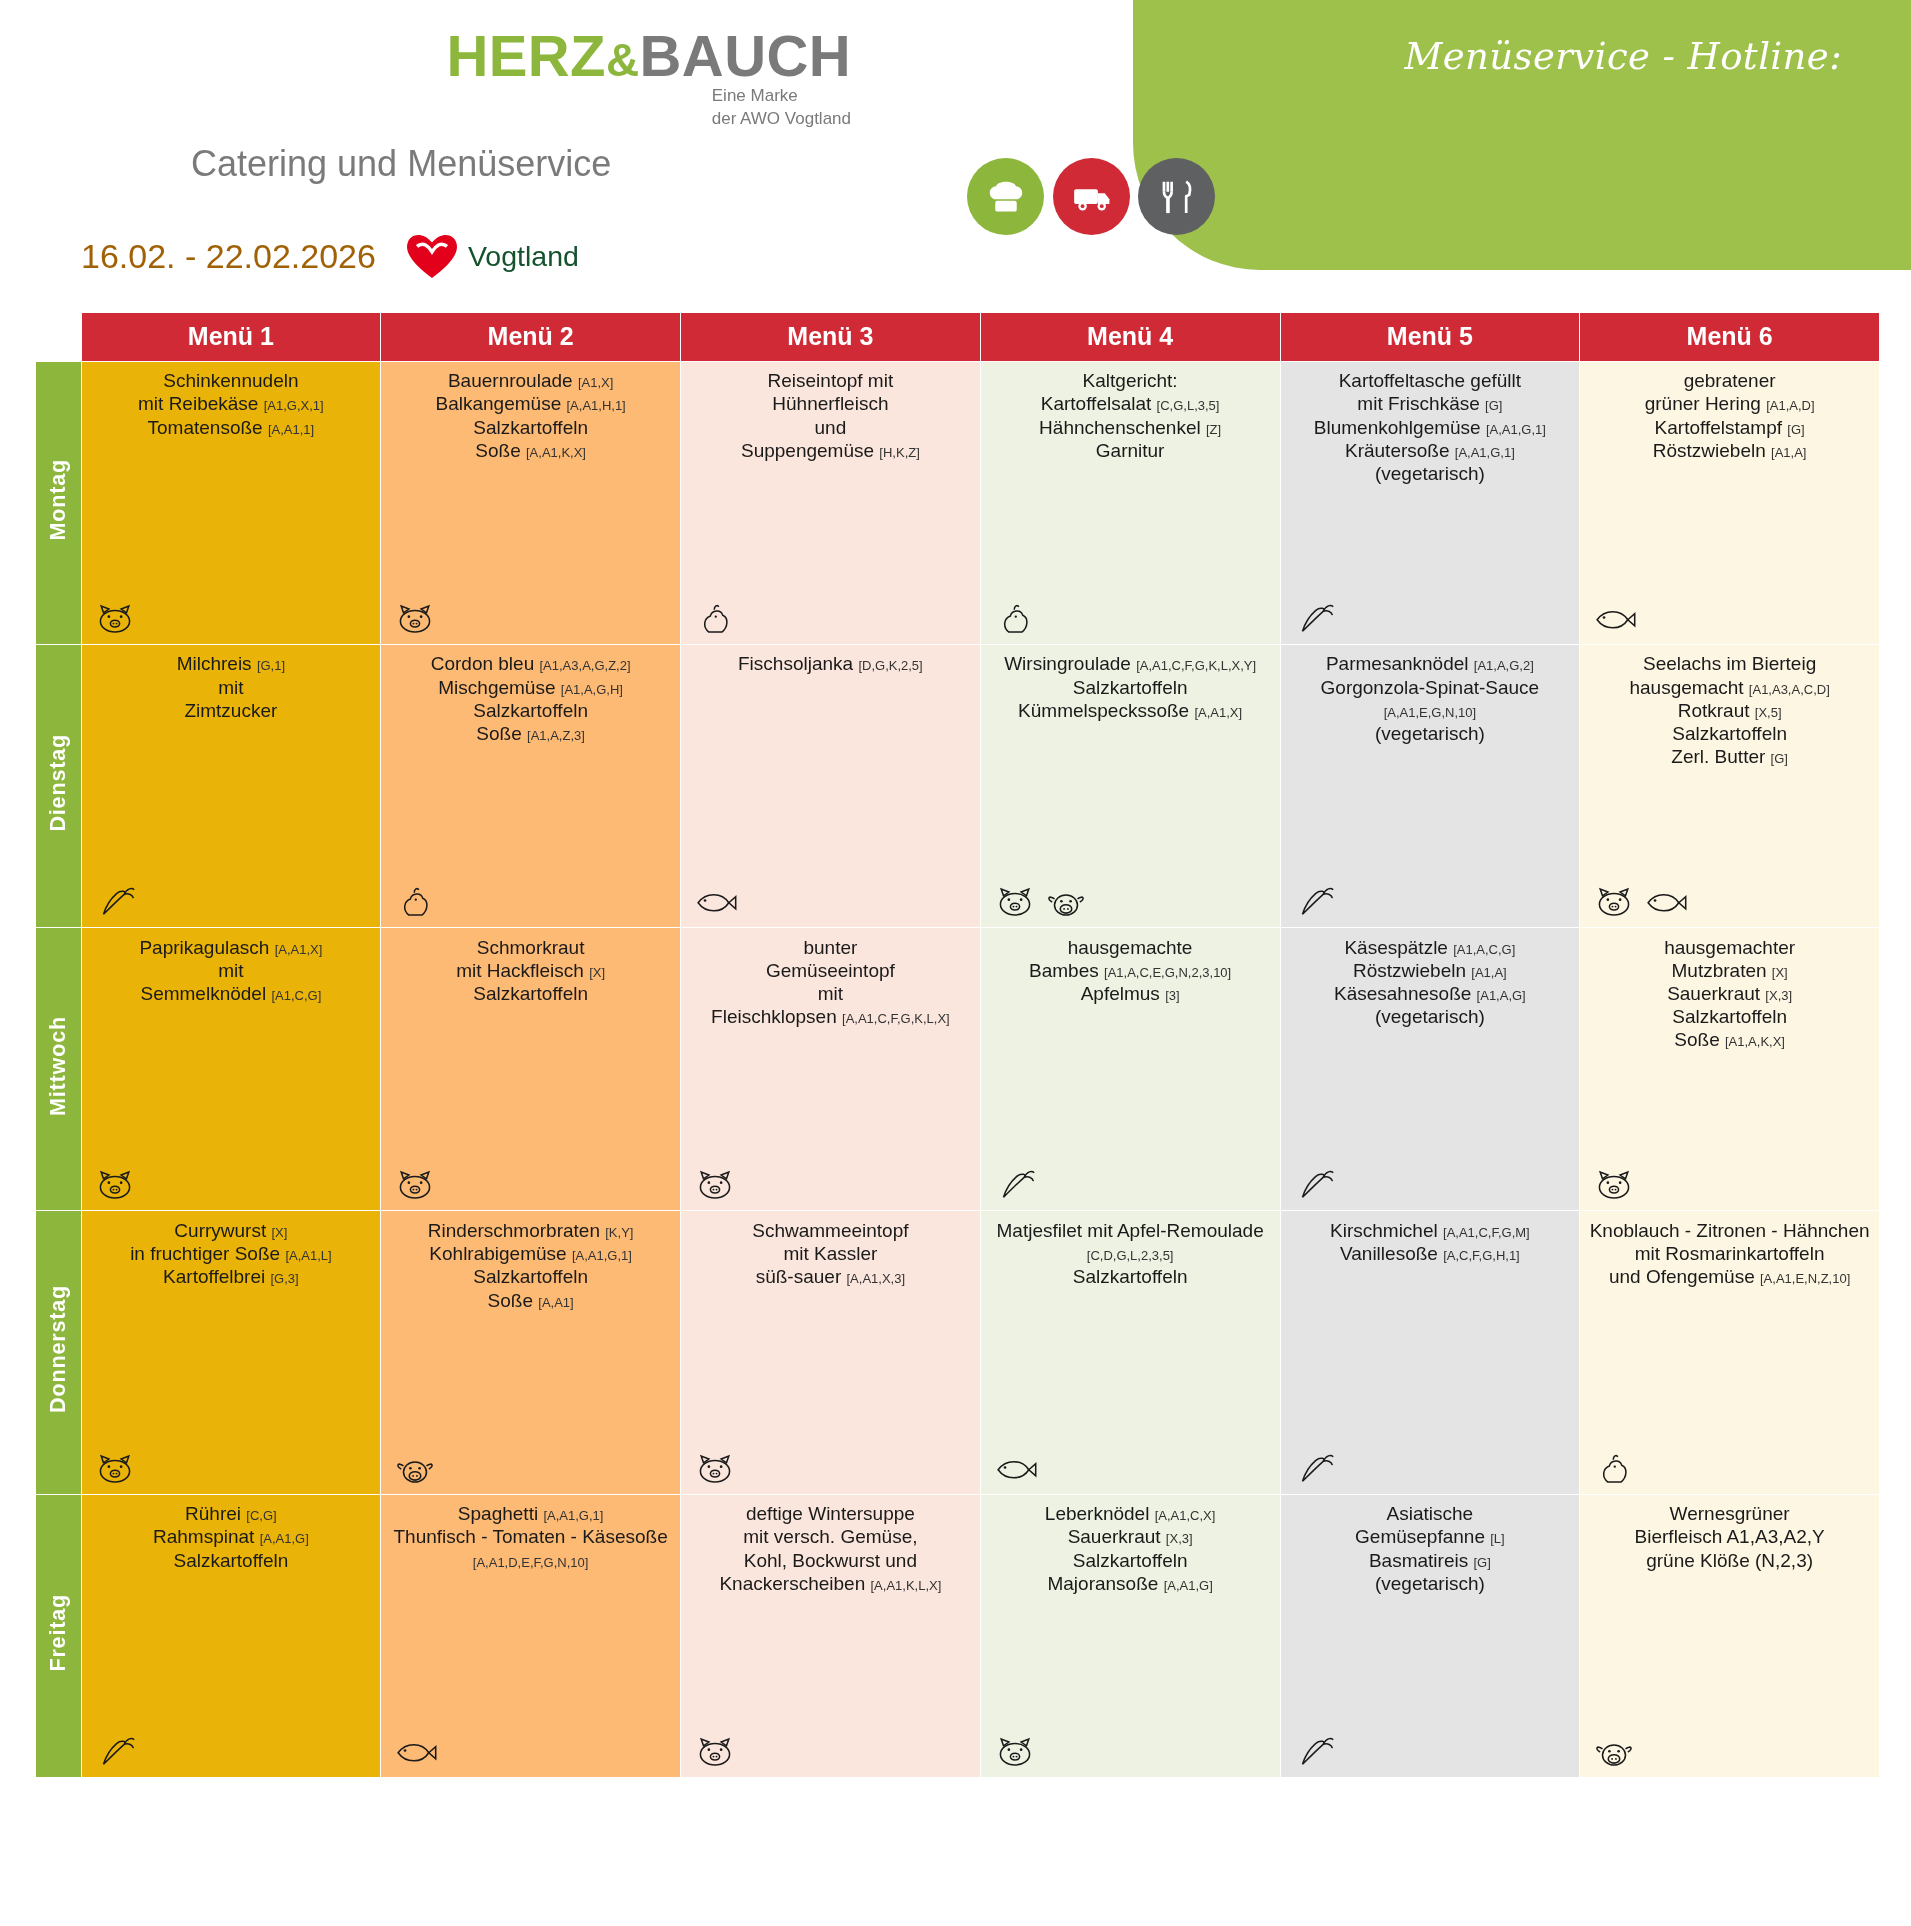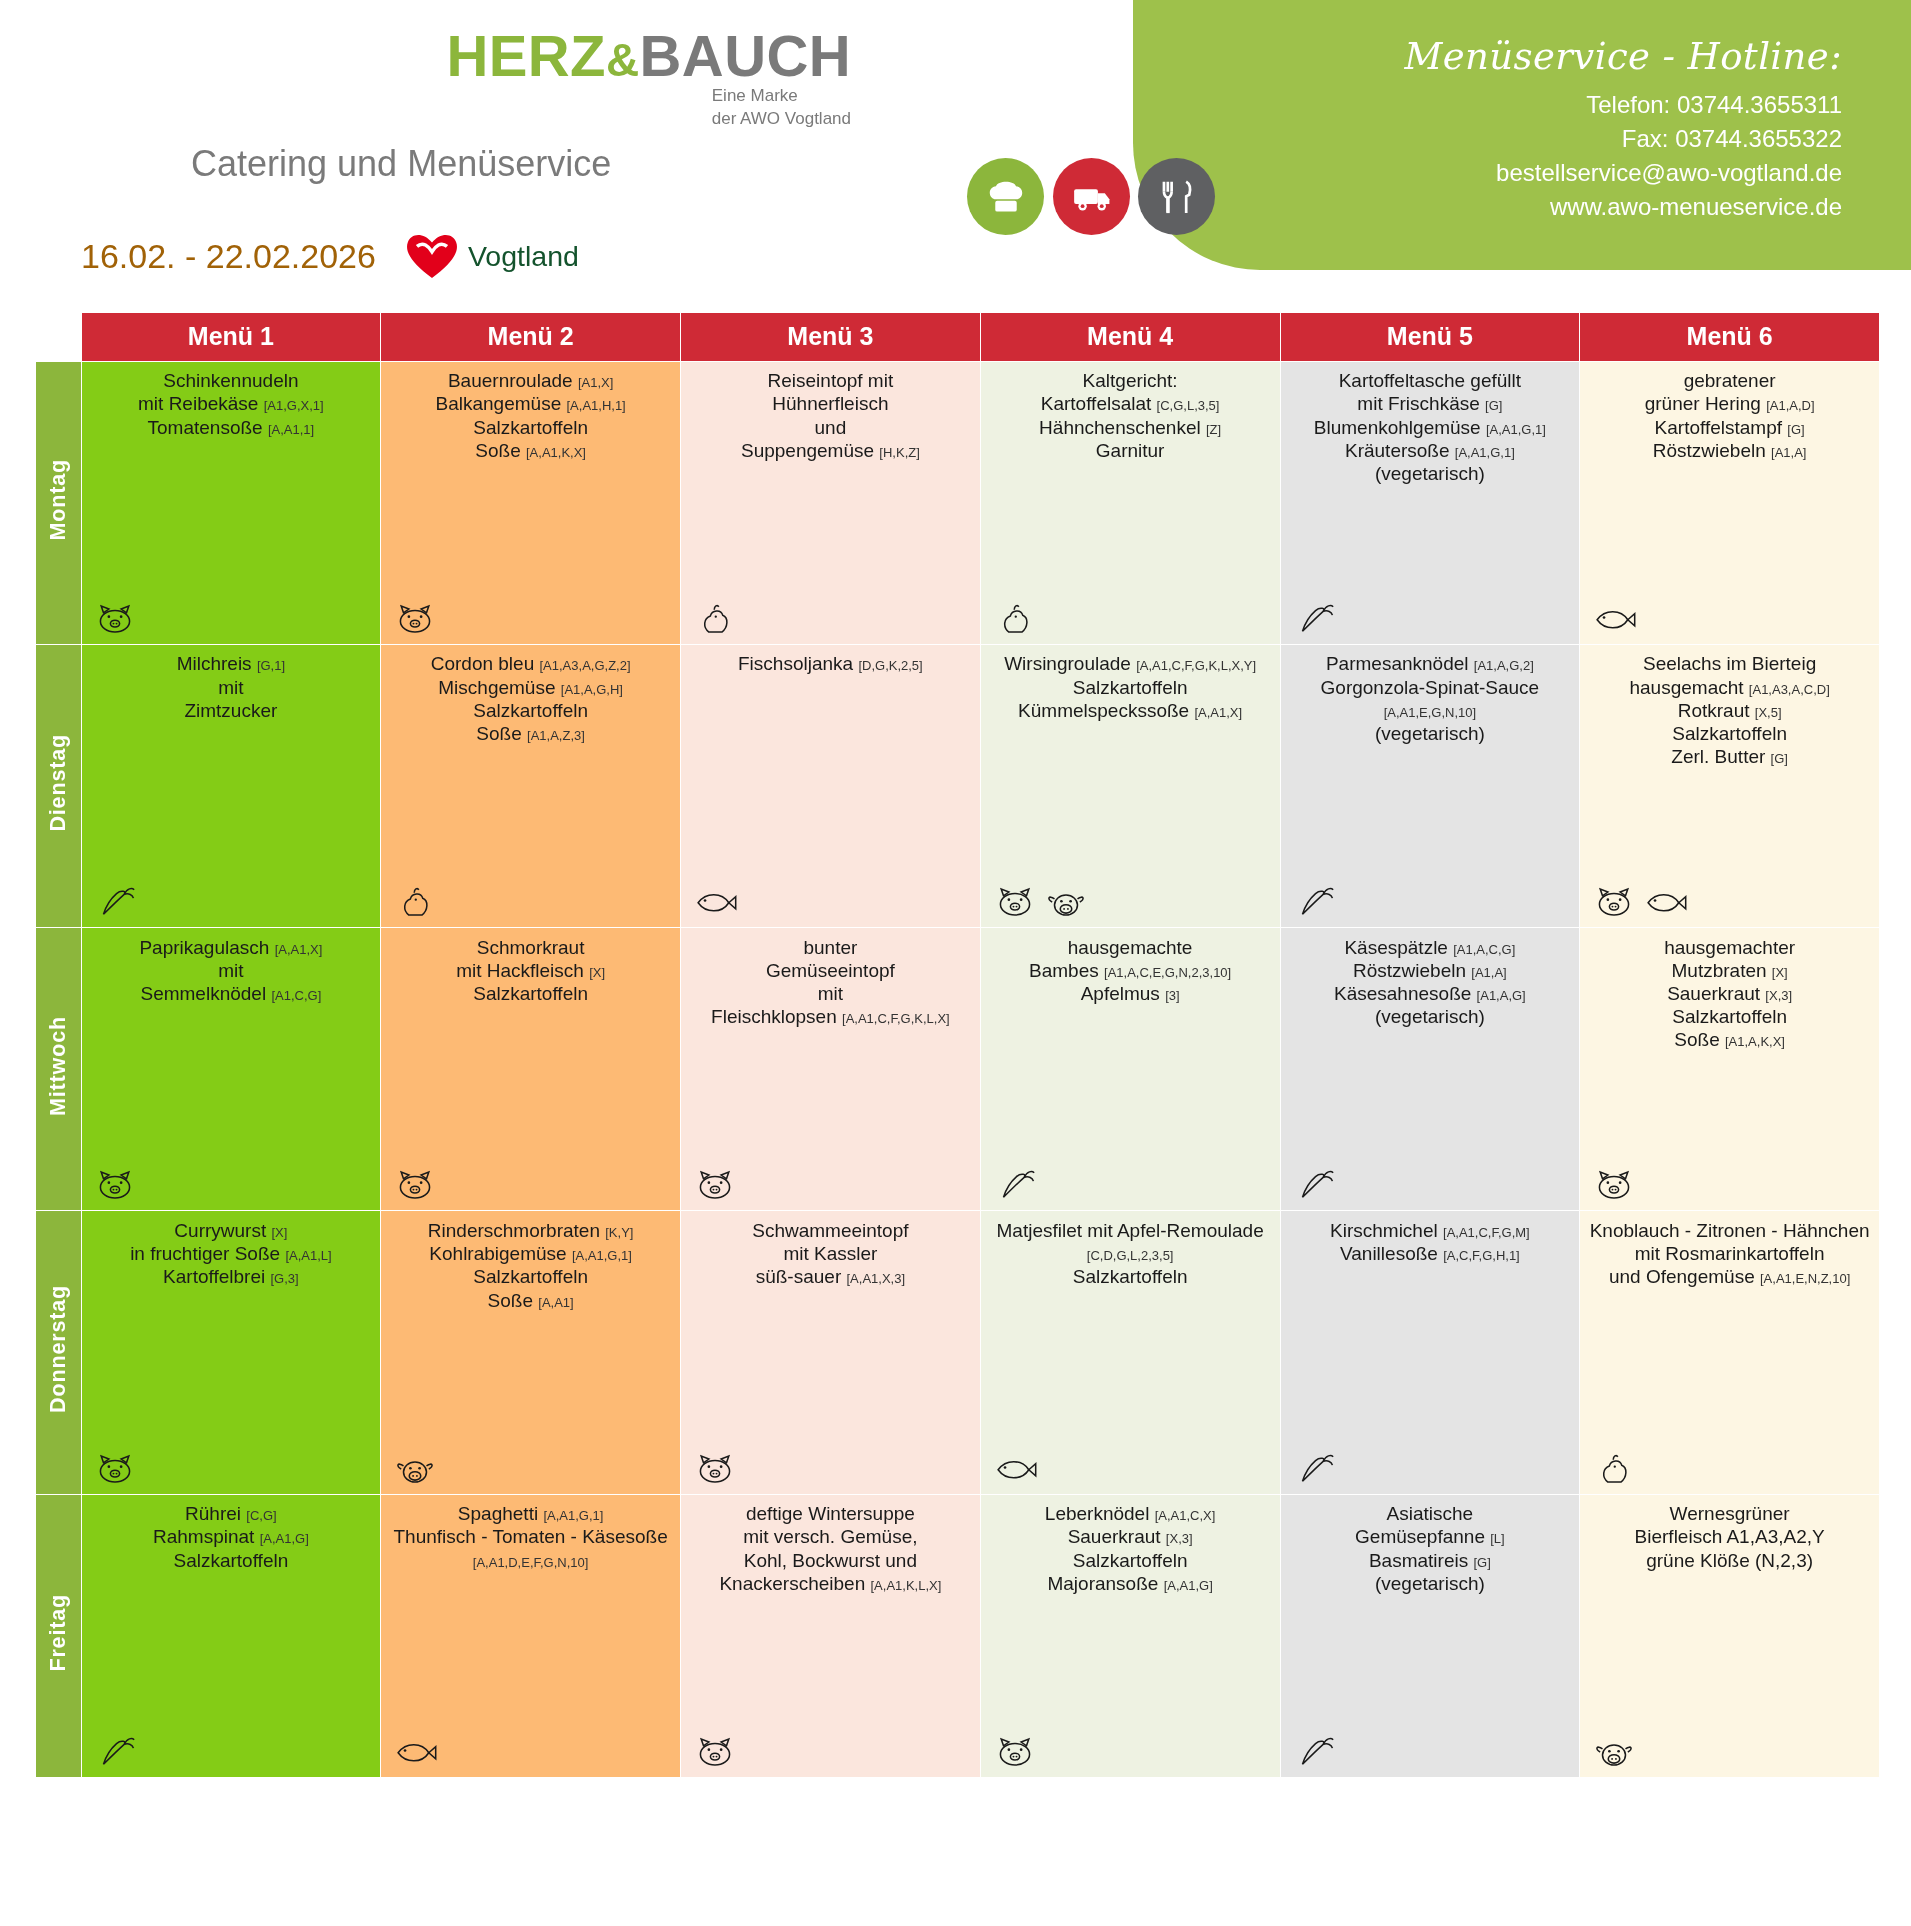--- a/index.html
+++ b/index.html
@@ -182,21 +182,21 @@
     letter-spacing: 0.8px;
     display: inline-block;
   }
   td.cell {
     border: 1.5px solid #ffffff;
     vertical-align: top;
     padding: 7.7px 6.2px 4.6px 6.2px;
     position: relative;
     height: 270px;
   }
-  .c1 { background: #84cc16; }
+  .c1 { background: #eab308; }
   .c2 { background: #fdba74; }
   .c3 { background: #fbe6dd; }
   .c4 { background: #eef2e2; }
   .c5 { background: #e4e4e4; }
   .c6 { background: #fdf6e3; }
   .dish {
     font-family: "Liberation Sans", sans-serif;
     font-size: 19px;
     line-height: 1.22;
     color: #1a1a1a;
@@ -219,26 +219,20 @@
 </style>
 </head>
 <body>
 
 <div class="page">
 
   <div class="header">
 
     <div class="hotline-blob">
       <div class="hotline-title">Menüservice - Hotline:</div>
-      <div class="hotline-lines">
-        <div>Telefon: 03744.3655311</div>
-        <div>Fax: 03744.3655322</div>
-        <div>bestellservice@awo-vogtland.de</div>
-        <div>www.awo-menueservice.de</div>
-      </div>
     </div>
 
     <div class="brand">
       <div class="brand-row1">
         <div class="brand-herz">
           <span class="g1">HERZ</span><span class="amp">&amp;</span><span>BAUCH</span>
         </div>
         <div class="brand-sub-small">
           <div>Eine Marke</div>
           <div>der AWO Vogtland</div>

